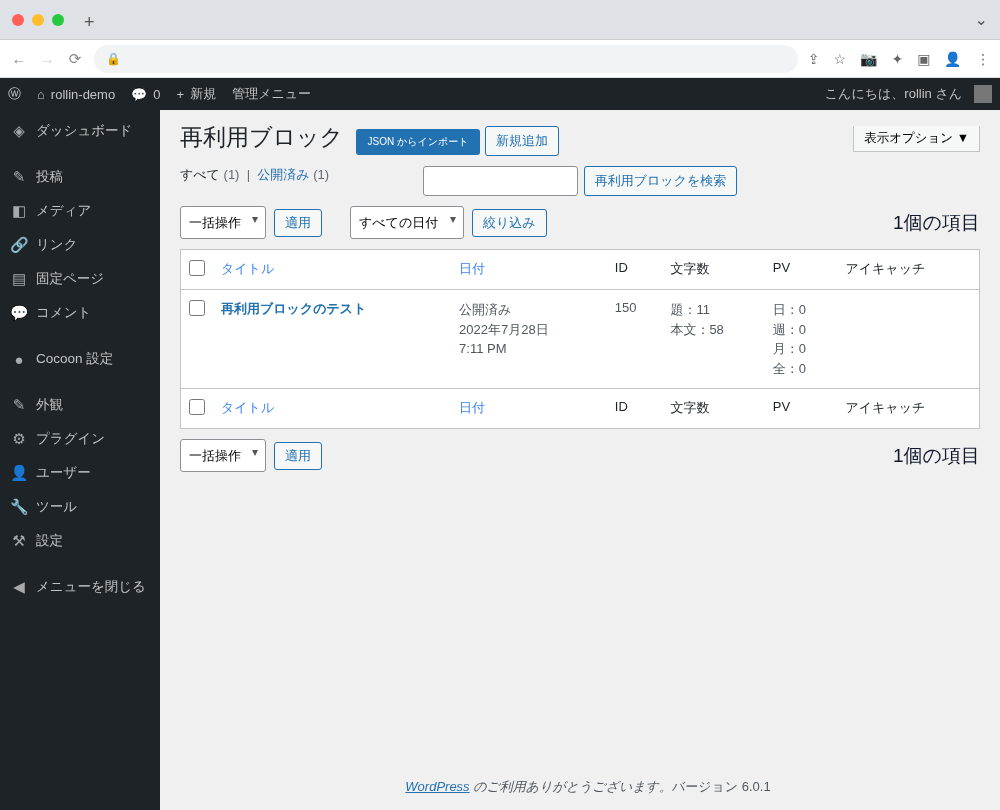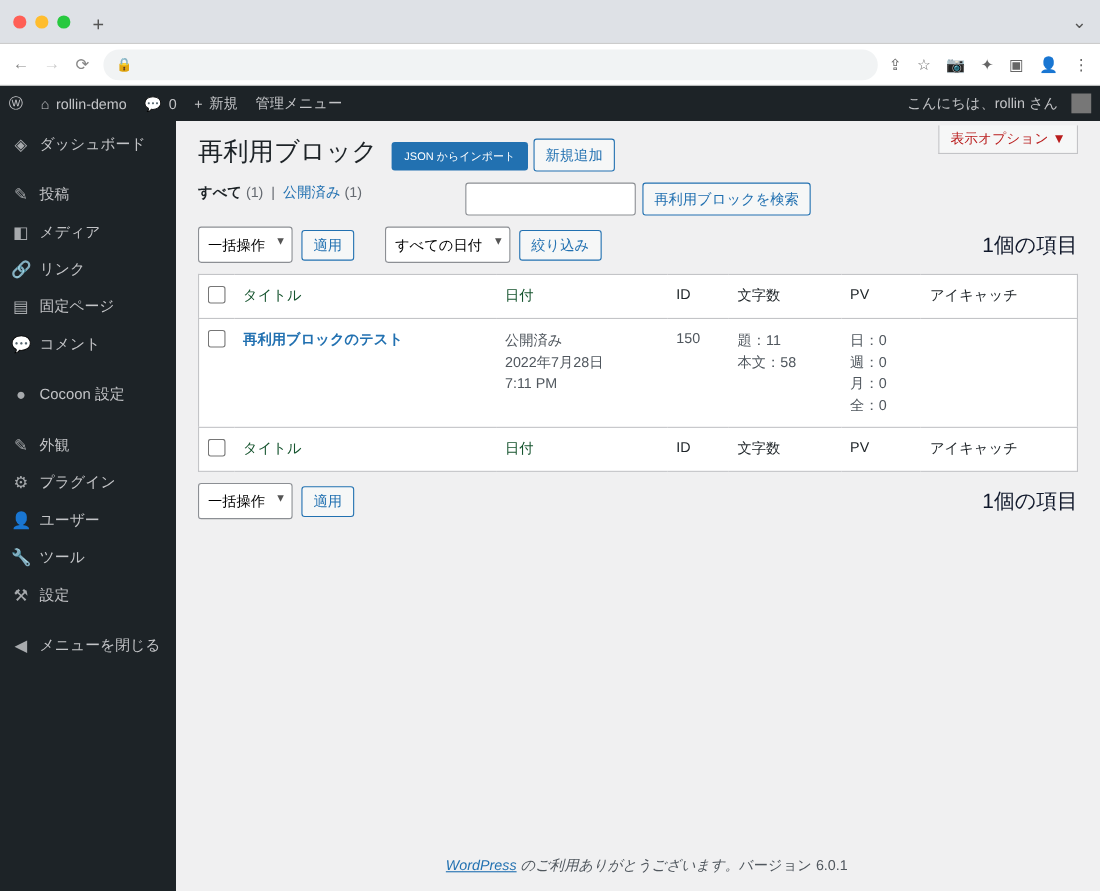--- a/index.html
+++ b/index.html
@@ -21,42 +21,42 @@
 .ext-icons{display:flex;gap:14px;color:#666;font-size:14px}
 .admin-bar { height:32px; background:#1d2327; color:#c3c4c7; display:flex; align-items:center; font-size:13px; }
 .ab-item{display:flex;align-items:center;padding:0 8px;height:100%;gap:6px}
 .ab-right{margin-left:auto;display:flex;align-items:center}
 .ab-avatar{width:18px;height:18px;background:#777;margin-left:6px}
 .content{display:flex;height:calc(810px - 40px - 38px - 32px);}
 .sidebar{width:160px;background:#1d2327;color:#c3c4c7;font-size:14px;padding-top:4px}
 .menu-item{display:flex;align-items:center;padding:8px 10px;gap:8px;font-size:13.5px}
 .mi-icon{width:18px;text-align:center;color:#a7aaad;font-size:15px}
 .main{flex:1;padding:12px 20px 0 20px;background:#f0f0f1;overflow-y:auto;position:relative}
-.screen-opts{position:absolute;right:20px;top:4px;background:#f6f7f7;border:1px solid #c3c4c7;border-top:none;padding:4px 10px;font-size:12.5px;color:#b91c1c}
+.screen-opts{position:absolute;right:20px;top:16px;background:#f6f7f7;border:1px solid #c3c4c7;border-top:none;padding:4px 10px;font-size:12.5px;color:#000000}
 h1.title{font-size:23px;font-weight:400;color:#1d2327;display:inline-block;margin-right:8px}
 .btn-primary{background:#2271b1;color:#fff;border:none;padding:6px 12px;font-size:10px;border-radius:3px}
 .btn-outline{border:1px solid #2271b1;background:#f6f7f7;color:#2271b1;padding:5px 10px;font-size:13px;border-radius:3px}
 .subsubsub{margin:10px 0;font-size:13px;color:#646970}
 .subsubsub a{color:#2271b1;text-decoration:none}
-.subsubsub .current{color:#1d2327;font-weight:700}
+.subsubsub .current{color:#1d2327;font-weight:400}
 .search-row{display:flex;justify-content:center;gap:6px;margin-top:-28px;margin-bottom:10px}
 .search-input{border:1px solid #8c8f94;border-radius:3px;height:30px;width:155px;padding:0 6px}
 .btn-search{border:1px solid #2271b1;background:#f6f7f7;color:#2271b1;padding:5px 10px;font-size:13px;border-radius:3px}
 .tablenav{display:flex;align-items:center;gap:8px;margin-bottom:10px}
 .select{border:1px solid #8c8f94;border-radius:3px;height:33px;padding:0 24px 0 8px;font-size:13px;background:#fff;appearance:none;}
 .sel-wrap{position:relative;display:inline-block}
 .sel-wrap::after{content:'▾';position:absolute;right:8px;top:6px;font-size:12px;color:#555;pointer-events:none}
 .btn-action{border:1px solid #2271b1;background:#f6f7f7;color:#2271b1;padding:4px 10px;font-size:13px;border-radius:3px}
 .count{margin-left:auto;font-size:19px;color:#0f172a}
 table.list{width:100%;border:1px solid #c3c4c7;background:#fff;border-collapse:collapse;font-size:13px}
 table.list th,table.list td{padding:10px 8px;text-align:left;vertical-align:top}
 table.list thead th,table.list tfoot th{font-weight:400;color:#2271b1;border-bottom:1px solid #c3c4c7}
 table.list tfoot th{border-top:1px solid #c3c4c7;border-bottom:none}
 table.list th.cb,table.list td.cb{width:30px}
-table.list th a{color:#14532d;text-decoration:none}
+table.list th a{color:#3b82f6;text-decoration:none}
 table.list tbody tr{border-bottom:1px solid #eee}
 .row-title{color:#2271b1;font-weight:600;text-decoration:none}
 .col-date{color:#50575e;line-height:1.5}
 .col-id{color:#50575e}
 .col-chars,.col-pv{color:#50575e;line-height:1.5;text-align:right;padding-right:18px}
 th.right{color:#1d2327 !important}
 .footer{position:absolute;bottom:0;left:196px;right:20px;display:flex;justify-content:center;padding:14px 0;font-size:13px;color:#50575e;font-style:italic}
 .footer a{color:#2271b1}
 .footer .ver{font-style:normal}
 input[type=checkbox]{width:16px;height:16px;border:1px solid #8c8f94;border-radius:3px}

